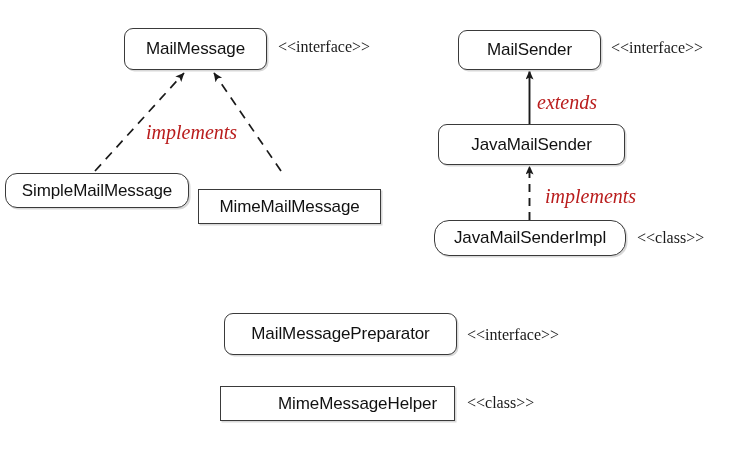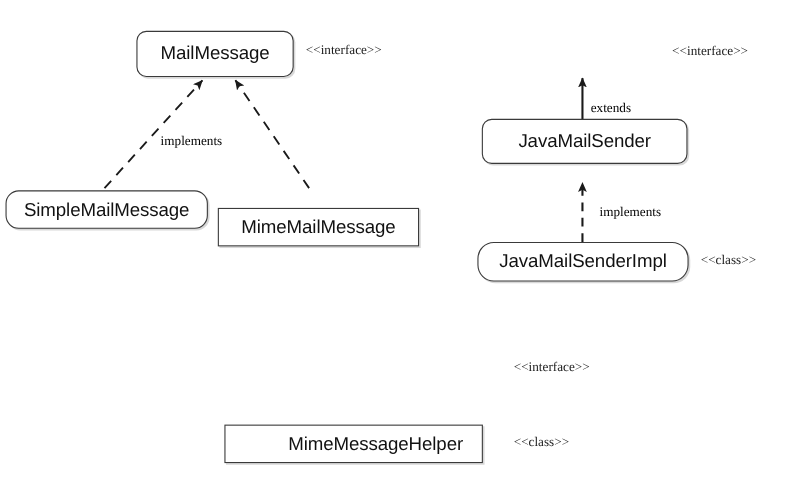--- a/index.html
+++ b/index.html
@@ -33,30 +33,31 @@
     border-radius: 9px;
     box-shadow: 1.5px 1.5px 0 0 #d8d8d8;
   }
   .node.square {
     border-radius: 0;
     box-shadow: 1.5px 1.5px 0 0 #d8d8d8;
   }
   .stereotype {
     position: absolute;
     font-family: "Liberation Serif", serif;
-    font-size: 12px;
+    font-size: 16px;
     color: #1a1a1a;
     white-space: nowrap;
   }
   .edge-label {
     position: absolute;
     font-family: "Liberation Serif", serif;
-    font-size: 12px;
-    color: #000000;
+    font-size: 20px;
+    color: #b91c1c;
     white-space: nowrap;
+    font-style: italic;
   }
   #edges {
     position: absolute;
     left: 0;
     top: 0;
     width: 734px;
     height: 449px;
     pointer-events: none;
   }
 </style>
@@ -89,35 +90,41 @@
   <div class="node square" style="left:5px; top:173px; width:184px; height:35px;border-radius:12px;">
     <span>SimpleMailMessage</span>
   </div>
 
   <div class="node square" style="left:198px; top:189px; width:183px; height:35px;">
     <span>MimeMailMessage</span>
   </div>
 
   <div class="edge-label" style="left:146px; top:121px;">implements</div>
 
+  <div class="node rounded" style="left:458px; top:30px; width:143px; height:40px;">
+    <span>MailSender</span>
+  </div>
   <div class="stereotype" style="left:611px; top:39px;">&lt;&lt;interface&gt;&gt;</div>
 
-  <div class="node rounded" style="left:438px; top:108px; width:187px; height:41px;">
+  <div class="node rounded" style="left:438px; top:124px; width:187px; height:41px;">
     <span>JavaMailSender</span>
   </div>
 
   <div class="node square" style="left:434px; top:220px; width:192px; height:36px;border-radius:15px;">
     <span>JavaMailSenderImpl</span>
   </div>
   <div class="stereotype" style="left:637px; top:229px;">&lt;&lt;class&gt;&gt;</div>
 
   <div class="edge-label" style="left:537px; top:91px;">extends</div>
 
   <div class="edge-label" style="left:545px; top:185px;">implements</div>
 
+  <div class="node rounded" style="left:224px; top:313px; width:233px; height:42px;">
+    <span>MailMessagePreparator</span>
+  </div>
   <div class="stereotype" style="left:467px; top:326px;">&lt;&lt;interface&gt;&gt;</div>
 
-  <div class="node square" style="left:204px; top:386px; width:235px; height:35px;padding-left:40px;">
+  <div class="node square" style="left:220px; top:386px; width:235px; height:35px;padding-left:40px;">
     <span>MimeMessageHelper</span>
   </div>
   <div class="stereotype" style="left:467px; top:394px;">&lt;&lt;class&gt;&gt;</div>
 
 </div>
 
 </body></html>

